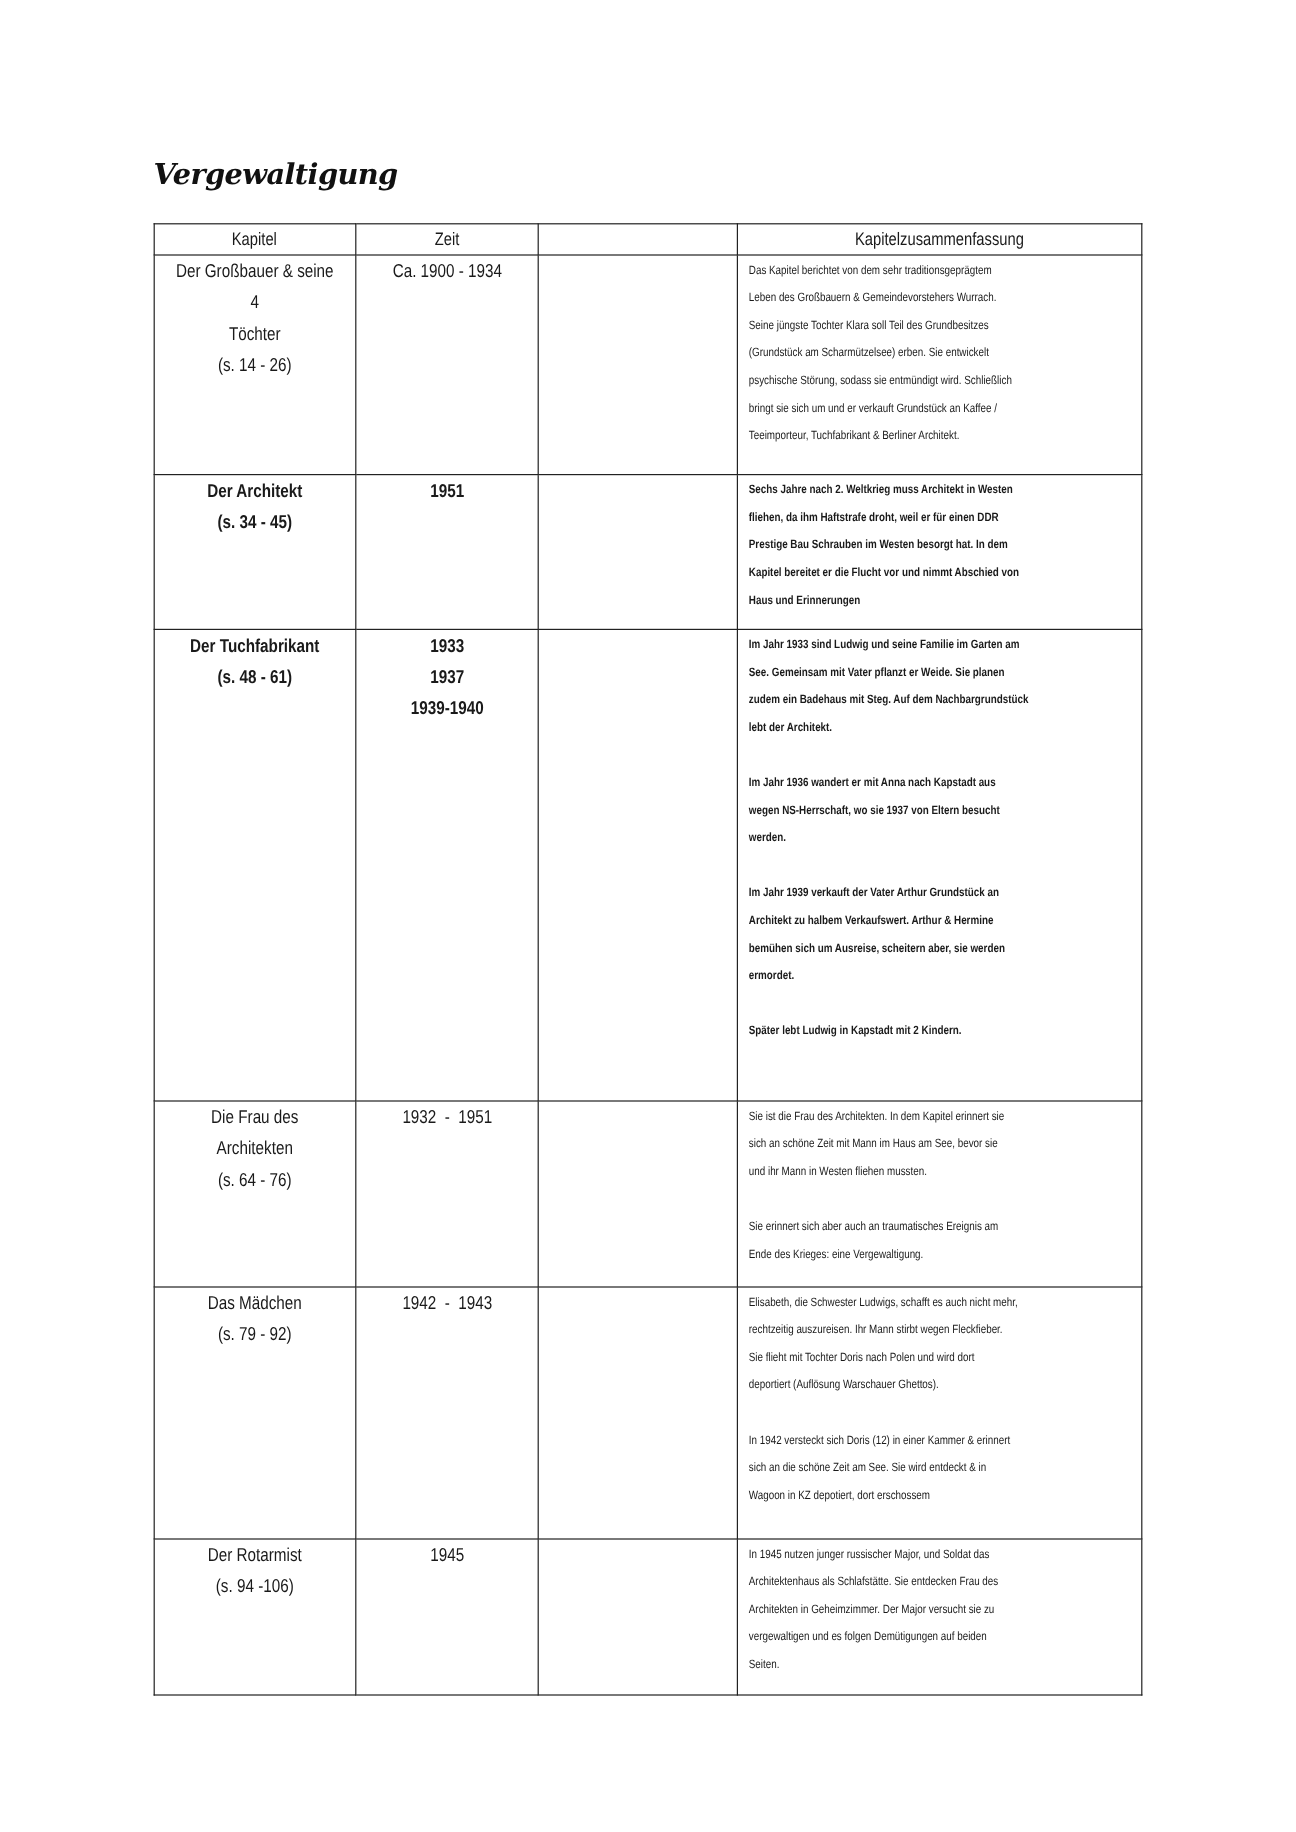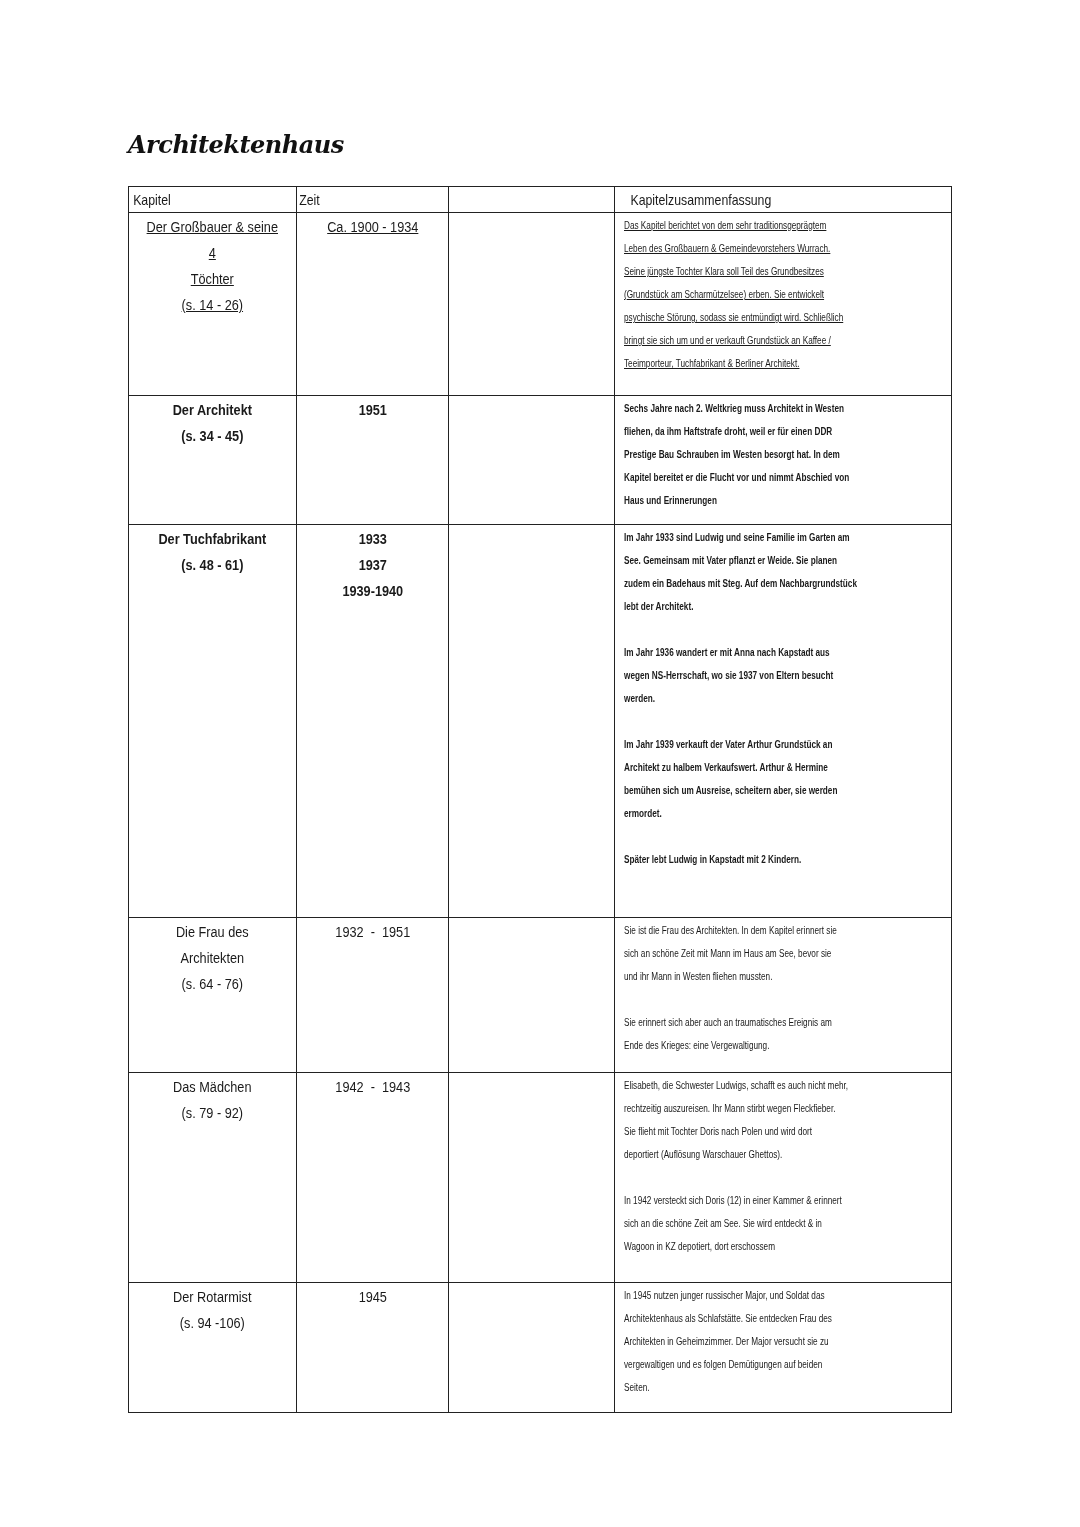--- a/index.html
+++ b/index.html
@@ -2,33 +2,33 @@
 <html><head>
 <meta charset="utf-8">
 <style>
   html, body { margin: 0; padding: 0; background: #ffffff; }
   body { width: 1080px; height: 1527px; position: relative; overflow: hidden;
          font-family: "Liberation Sans Narrow", "Liberation Sans", sans-serif; color: #1a1a1a; }
   .title { position: absolute; left: 128px; top: 130px; font-family: "DejaVu Serif", serif;
            font-weight: bold; font-style: italic; font-size: 24px; letter-spacing: -0.5px; color: #111; }
   table { position: absolute; left: 128px; top: 186px; width: 824px; border-collapse: collapse; table-layout: fixed; }
   td, th { border: 1.5px solid #222; vertical-align: top; padding: 0; }
-  th { font-weight: normal; height: 25px; font-size: 15px; text-align: left; line-height: 25px; margin-left: 22px; }
+  th { font-weight: normal; height: 25px; font-size: 15px; text-align: center; line-height: 25px; margin-left: 22px; }
   .c1 { width: 167px; } .c2 { width: 152px; } .c3 { width: 165px; } .c4 { width: 336px; }
   .cell-center { text-align: center; font-size: 15.5px; line-height: 26px; padding-top: 1px; transform: scaleX(0.82); transform-origin: center top; }
   .cell-summary { font-size: 10px; line-height: 23px; padding: 1px 0 0 9px; }
   .summary-inner { transform: scaleX(0.82); transform-origin: left top; width: 400px; white-space: pre-line; }
   .line { display: block; }
-  .r1 { height: 183px; text-decoration: underline; } .r2 { height: 129px; font-weight: bold; } .r3 { height: 393px; font-weight: bold; }
+  .r1 { height: 183px; } .r2 { height: 129px; font-weight: bold; } .r3 { height: 393px; font-weight: bold; }
   .r4 { height: 155px; } .r5 { height: 210px; } .r6 { height: 130px; }
 </style>
 </head>
 <body>
 
-<div class="title">Architektenhaus</div>
+<div class="title">Vergewaltigung</div>
 
 <table>
   <colgroup>
     <col class="c1">
       <col class="c2">
       <col class="c3">
       <col class="c4">
   </colgroup>
   <thead>
     <tr>

